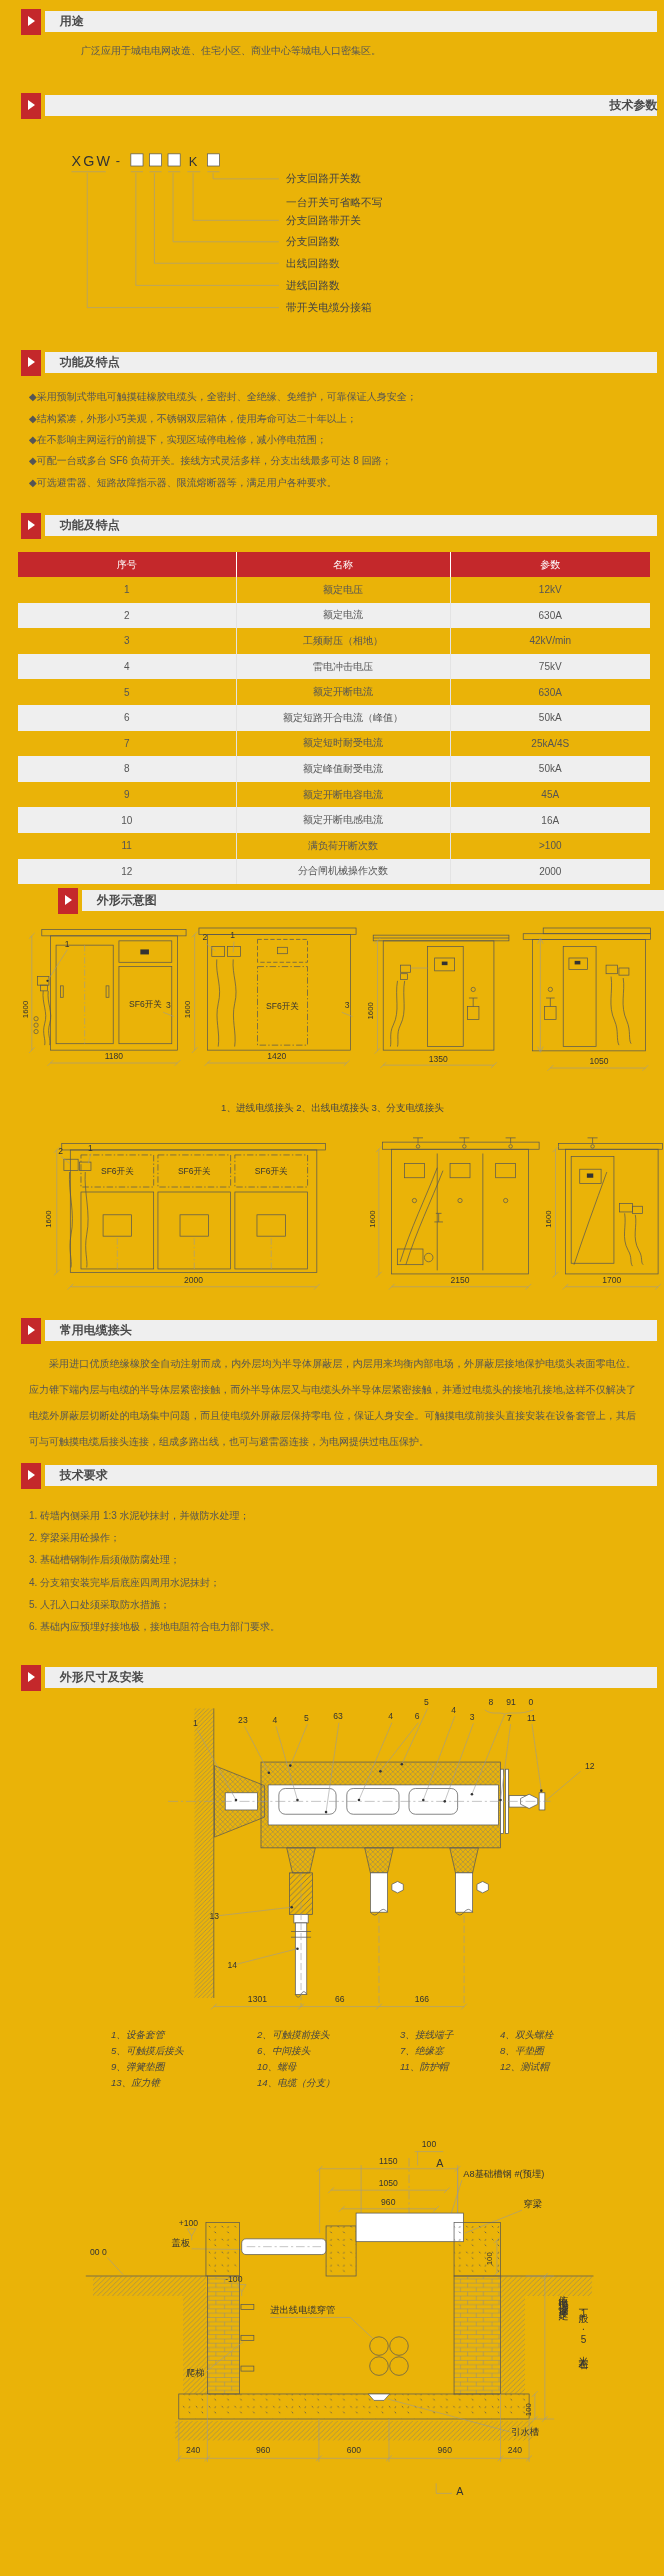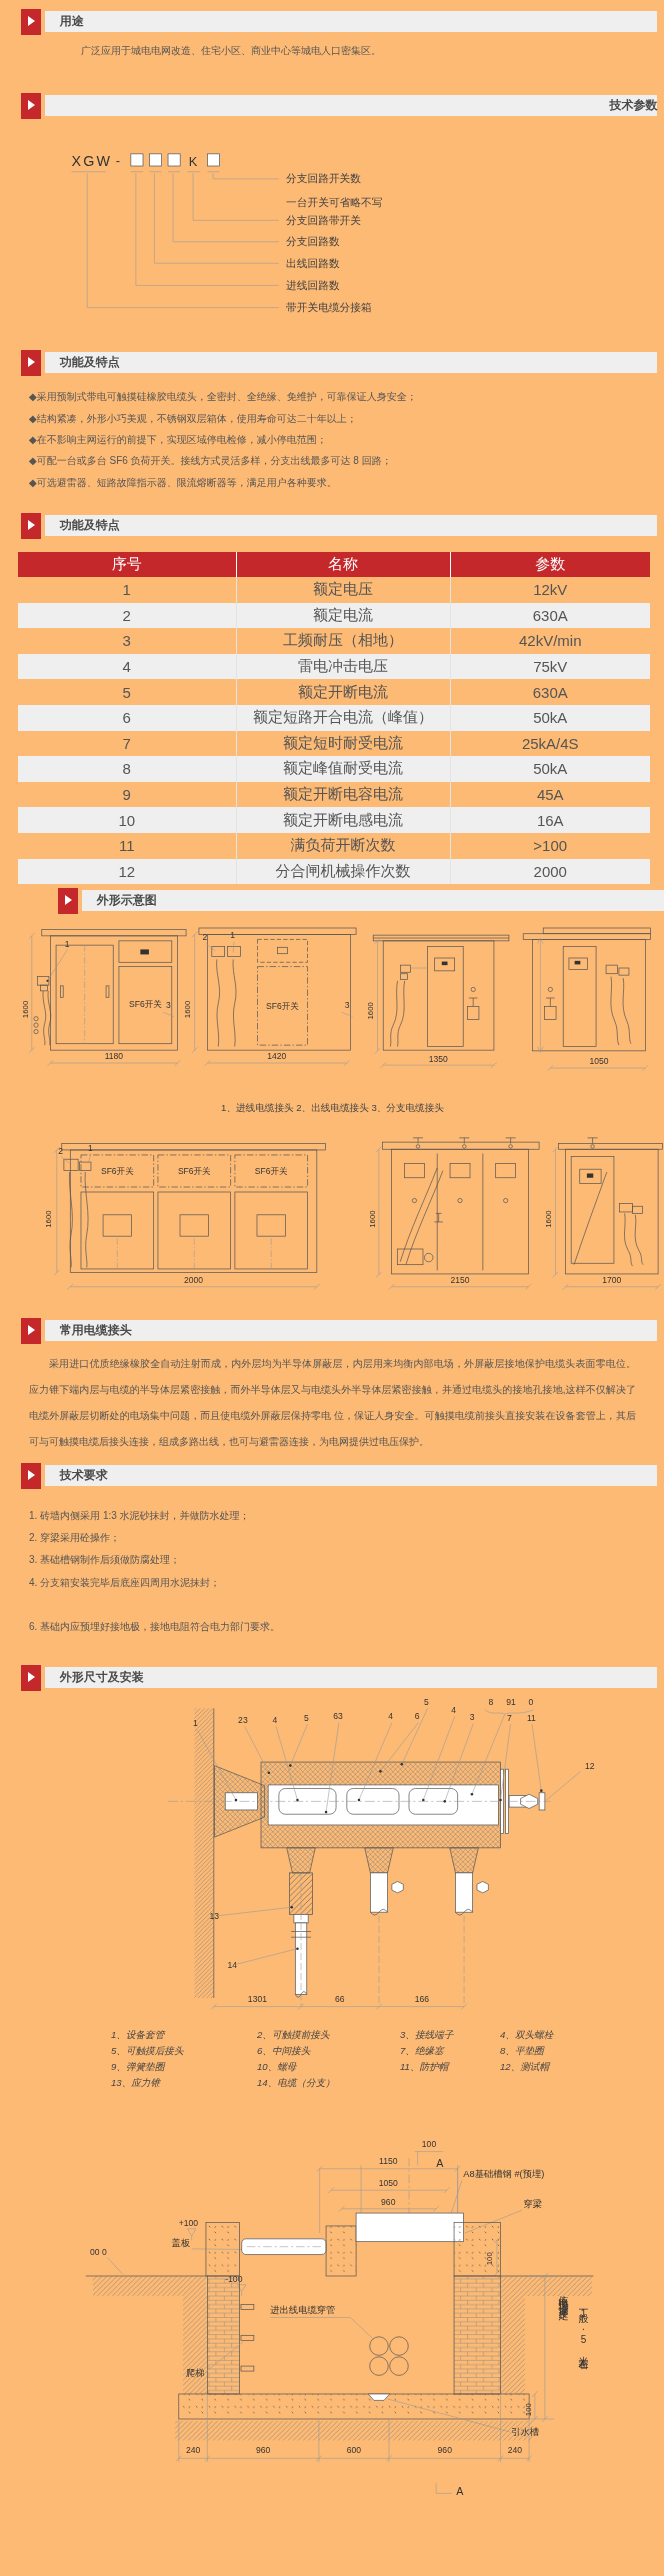--- a/index.html
+++ b/index.html
@@ -1,29 +1,29 @@
 <!DOCTYPE html>
 <html style="font-size:11.4px"><head>
 <meta charset="utf-8">
 <style>
   html,body{margin:0;padding:0;background:#fff;}
-  .page{position:relative;width:665px;height:2576px;background:#fdba74;overflow:hidden;
+  .page{position:relative;width:665px;height:2576px;background:#eab308;overflow:hidden;
         font-family:"Liberation Sans","DejaVu Sans",sans-serif;color:#555;}
   .abs{position:absolute;}
   
   .sec-header{position:absolute;left:21.4px;width:636px;height:27px;}
   .hdr-box{position:absolute;left:0;top:0;width:20px;height:26.4px;background:#c4282b;}
   .hdr-tri{position:absolute;left:6.4px;top:7.1px;width:0;height:0;
            border-left:7.9px solid #fff;border-top:5.7px solid transparent;border-bottom:5.7px solid transparent;}
   .hdr-bar{position:absolute;left:24px;top:2.1px;right:0;height:21.4px;background:#efefef;}
   .hdr-title{display:inline-block;padding-left:14.3px;line-height:21.4px;font-size:12px;font-weight:bold;color:#4a4a4a;}
   .body-text{font-size:10px;color:#555;}
   .bullet-line{position:absolute;left:29px;width:607px;font-size:10px;color:#555;}
   
-  .ptable{position:absolute;left:18px;top:552px;width:632px;border-collapse:collapse;font-size:15px;}
+  .ptable{position:absolute;left:18px;top:552px;width:632px;border-collapse:collapse;font-size:10px;}
   .ptable th{background:#c4282b;color:#fff;font-weight:normal;height:23px;border-left:0.7px solid #fff;}
   .ptable th:first-child{border-left:none;}
   .ptable td{height:23.6px;text-align:center;color:#555;border-left:0.7px solid #e3e3e3;}
   .ptable td:first-child{border-left:none;}
   .ptable tr.even td{background:#efefef;}
   .ptable col.c1{width:218px;} .ptable col.c2{width:214px;} .ptable col.c3{width:200px;}
   
   .fig svg .ln{stroke:#555;fill:none;stroke-width:1;}
   .fig svg .lt{stroke:#999;fill:none;stroke-width:0.8;}
   .fig svg .wh{fill:#fff;stroke:#555;stroke-width:1;}
@@ -359,20 +359,21 @@
   <div class="sec-header" style="top:1463px;">
     <div class="hdr-box">
         <div class="hdr-tri"></div>
       </div>
     <div class="hdr-bar"><span class="hdr-title">技术要求</span></div>
   </div>
   <div class="req-item" style="top:1509px;">1. 砖墙内侧采用 1:3 水泥砂抹封，并做防水处理；</div>
   <div class="req-item" style="top:1531px;">2. 穿梁采用砼操作；</div>
   <div class="req-item" style="top:1553px;">3. 基础槽钢制作后须做防腐处理；</div>
   <div class="req-item" style="top:1576px;">4. 分支箱安装完毕后底座四周用水泥抹封；</div>
+  <div class="req-item" style="top:1598px;">5. 人孔入口处须采取防水措施；</div>
   <div class="req-item" style="top:1620px;">6. 基础内应预埋好接地极，接地电阻符合电力部门要求。</div>
 
   <div class="sec-header" style="top:1665px;">
     <div class="hdr-box">
         <div class="hdr-tri"></div>
       </div>
     <div class="hdr-bar"><span class="hdr-title">外形尺寸及安装</span></div>
   </div>
 
   <div class="abs fig" style="top:1694px;left:0;">

